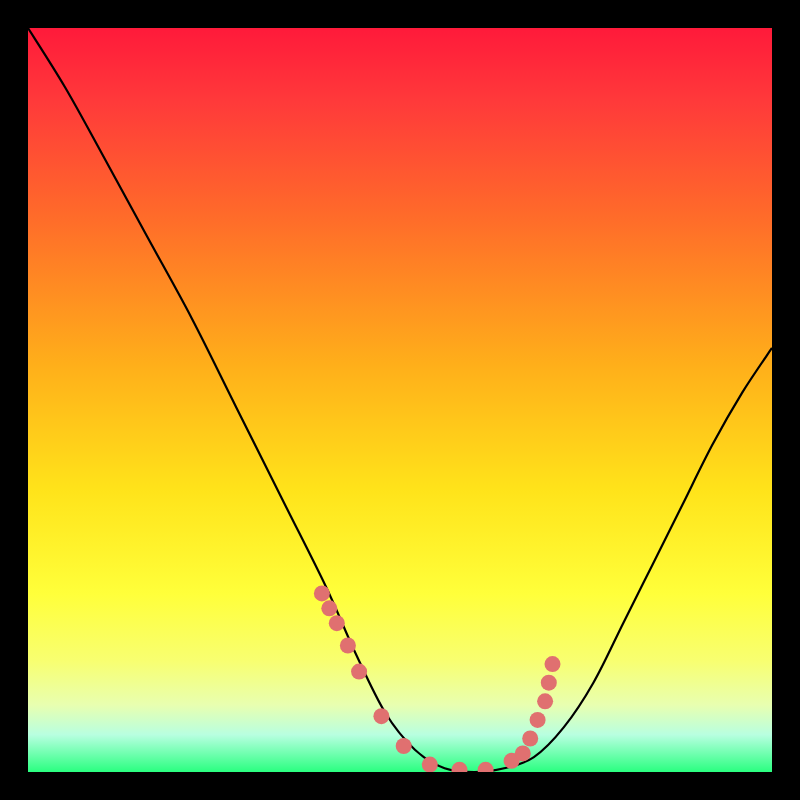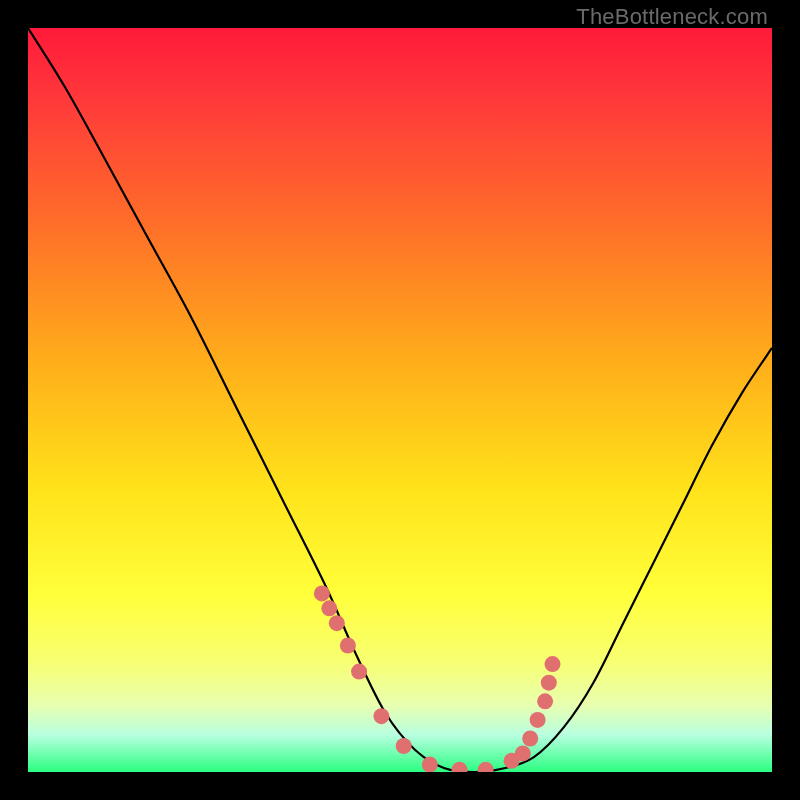--- a/index.html
+++ b/index.html
@@ -66,21 +66,20 @@
   }
   .marker {
     fill: #e07070;
     stroke: none;
   }
 </style>
 </head>
 <body>
 
 <div class="frame">
-  <div class="watermark">TheBottleneck.com</div>
   <div class="plot-area">
     <div class="gradient"></div>
     <svg class="curve" viewBox="0 0 744 744">
       <path id="curve-path" class="curve-path" d="M 0.0 0.0 C 6.2 9.9, 24.8 38.4, 37.2 59.5 C 49.6 80.6, 60.8 101.7, 74.4 126.5 C 88.0 151.3, 104.2 181.0, 119.0 208.3 C 133.9 235.6, 148.8 261.6, 163.7 290.2 C 178.6 318.7, 193.4 349.7, 208.3 379.4 C 223.2 409.2, 238.1 439.0, 253.0 468.7 C 267.8 498.5, 285.2 532.0, 297.6 558.0 C 310.0 584.0, 317.4 603.9, 327.4 625.0 C 337.3 646.0, 347.2 668.4, 357.1 684.5 C 367.0 700.6, 377.0 712.4, 386.9 721.7 C 396.8 731.0, 406.7 736.6, 416.6 740.3 C 426.6 744.0, 436.5 744.0, 446.4 744.0 C 456.3 744.0, 466.2 742.8, 476.2 740.3 C 486.1 737.8, 496.0 735.9, 505.9 729.1 C 515.8 722.3, 525.8 711.8, 535.7 699.4 C 545.6 687.0, 555.5 672.1, 565.4 654.7 C 575.4 637.4, 585.3 615.0, 595.2 595.2 C 605.1 575.4, 615.0 555.5, 625.0 535.7 C 634.9 515.8, 644.8 496.0, 654.7 476.2 C 664.6 456.3, 674.6 435.2, 684.5 416.6 C 694.4 398.0, 704.3 380.7, 714.2 364.6 C 724.2 348.4, 739.0 327.4, 744.0 319.9"></path>
       <g id="markers-group">
           <circle cx="293.9" cy="565.4" r="8" class="marker"></circle>
           <circle cx="301.3" cy="580.3" r="8" class="marker"></circle>
           <circle cx="308.8" cy="595.2" r="8" class="marker"></circle>
           <circle cx="319.9" cy="617.5" r="8" class="marker"></circle>
           <circle cx="331.1" cy="643.6" r="8" class="marker"></circle>

